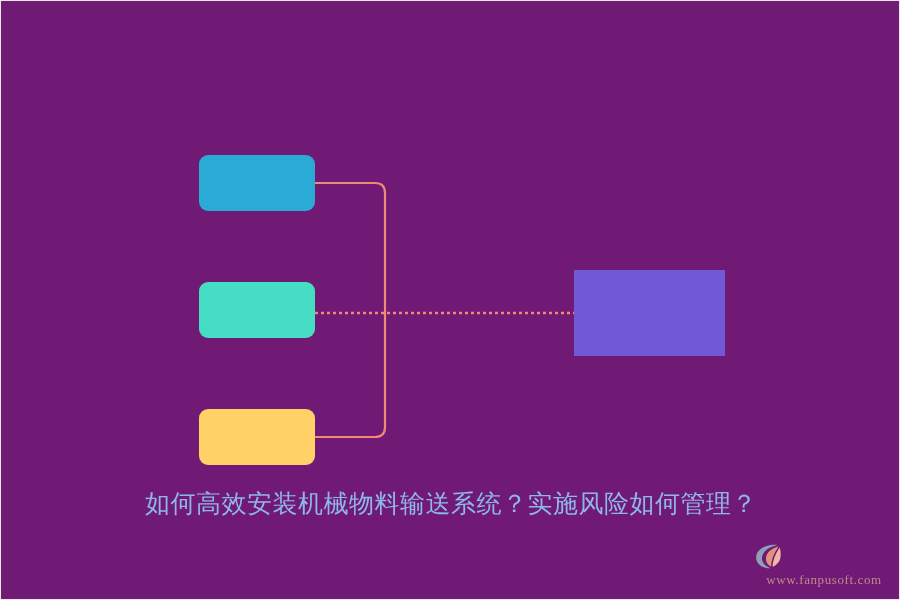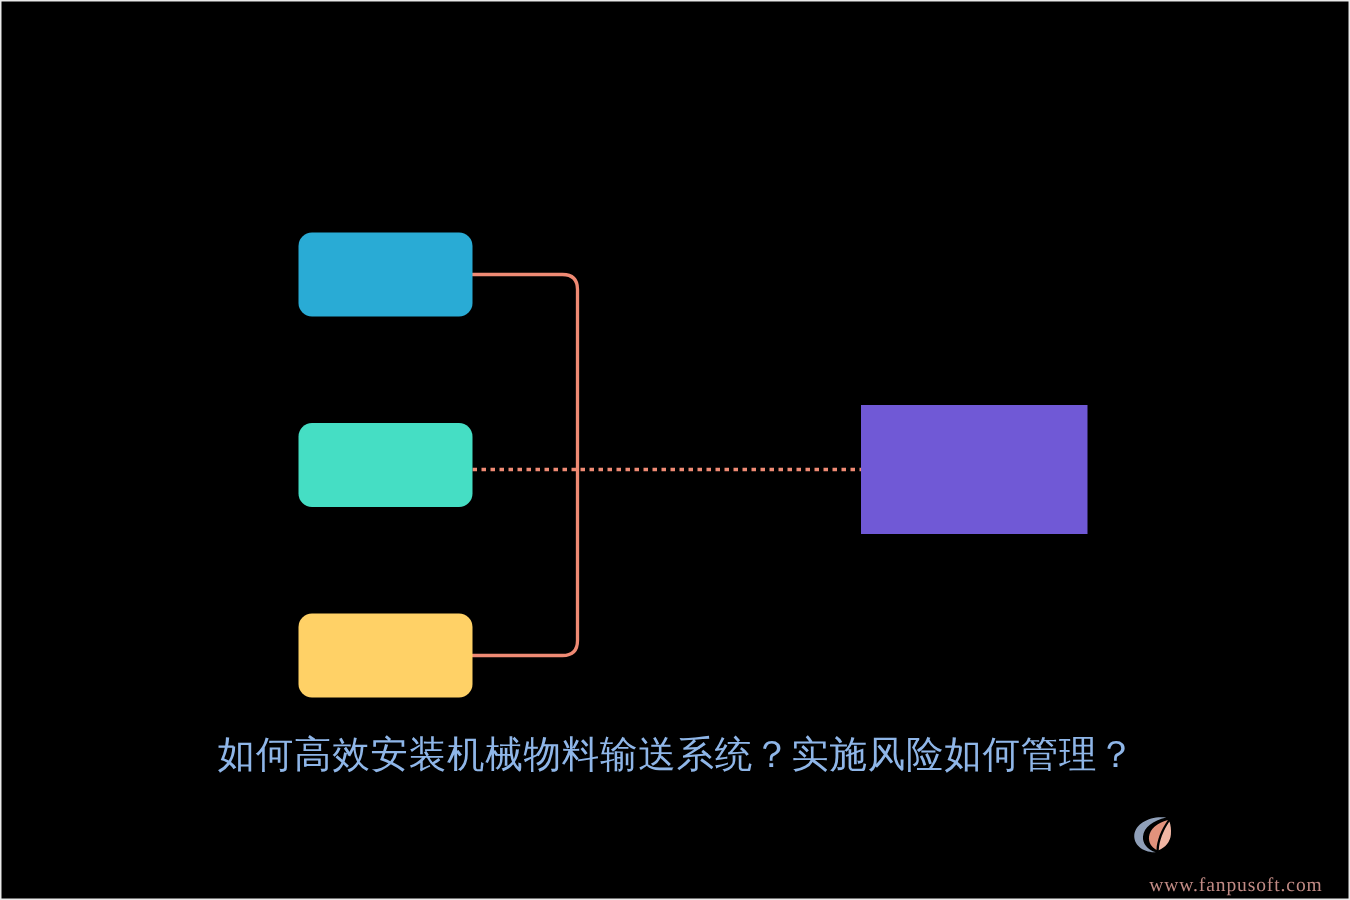--- a/index.html
+++ b/index.html
@@ -7,21 +7,21 @@
     padding: 0;
     background: #ffffff;
   }
   body {
     font-family: "Liberation Sans", "DejaVu Sans", sans-serif;
   }
   #canvas {
     position: relative;
     width: 900px;
     height: 600px;
-    background: #000000;
+    background: #701a75;
     box-sizing: border-box;
     border: 1px solid #e9e9e9;
     overflow: hidden;
   }
 
   
   #diagram {
     position: absolute;
     left: 0;
     top: 0;
@@ -107,21 +107,21 @@
     margin-right: 3px;
   }
   #wm-name {
     font-size: 21px;
     line-height: 28px;
     color: #8f9fb8;
     letter-spacing: 0.5px;
     white-space: nowrap;
   }
   #wm-url {
-    margin-top: 11px;
+    margin-top: 1px;
     text-align: center;
     font-size: 13px;
     line-height: 16px;
     color: #c08a84;
     letter-spacing: 0.6px;
     white-space: nowrap;
     font-family: "Liberation Serif", "DejaVu Serif", serif;
   }
 </style>
 </head>

